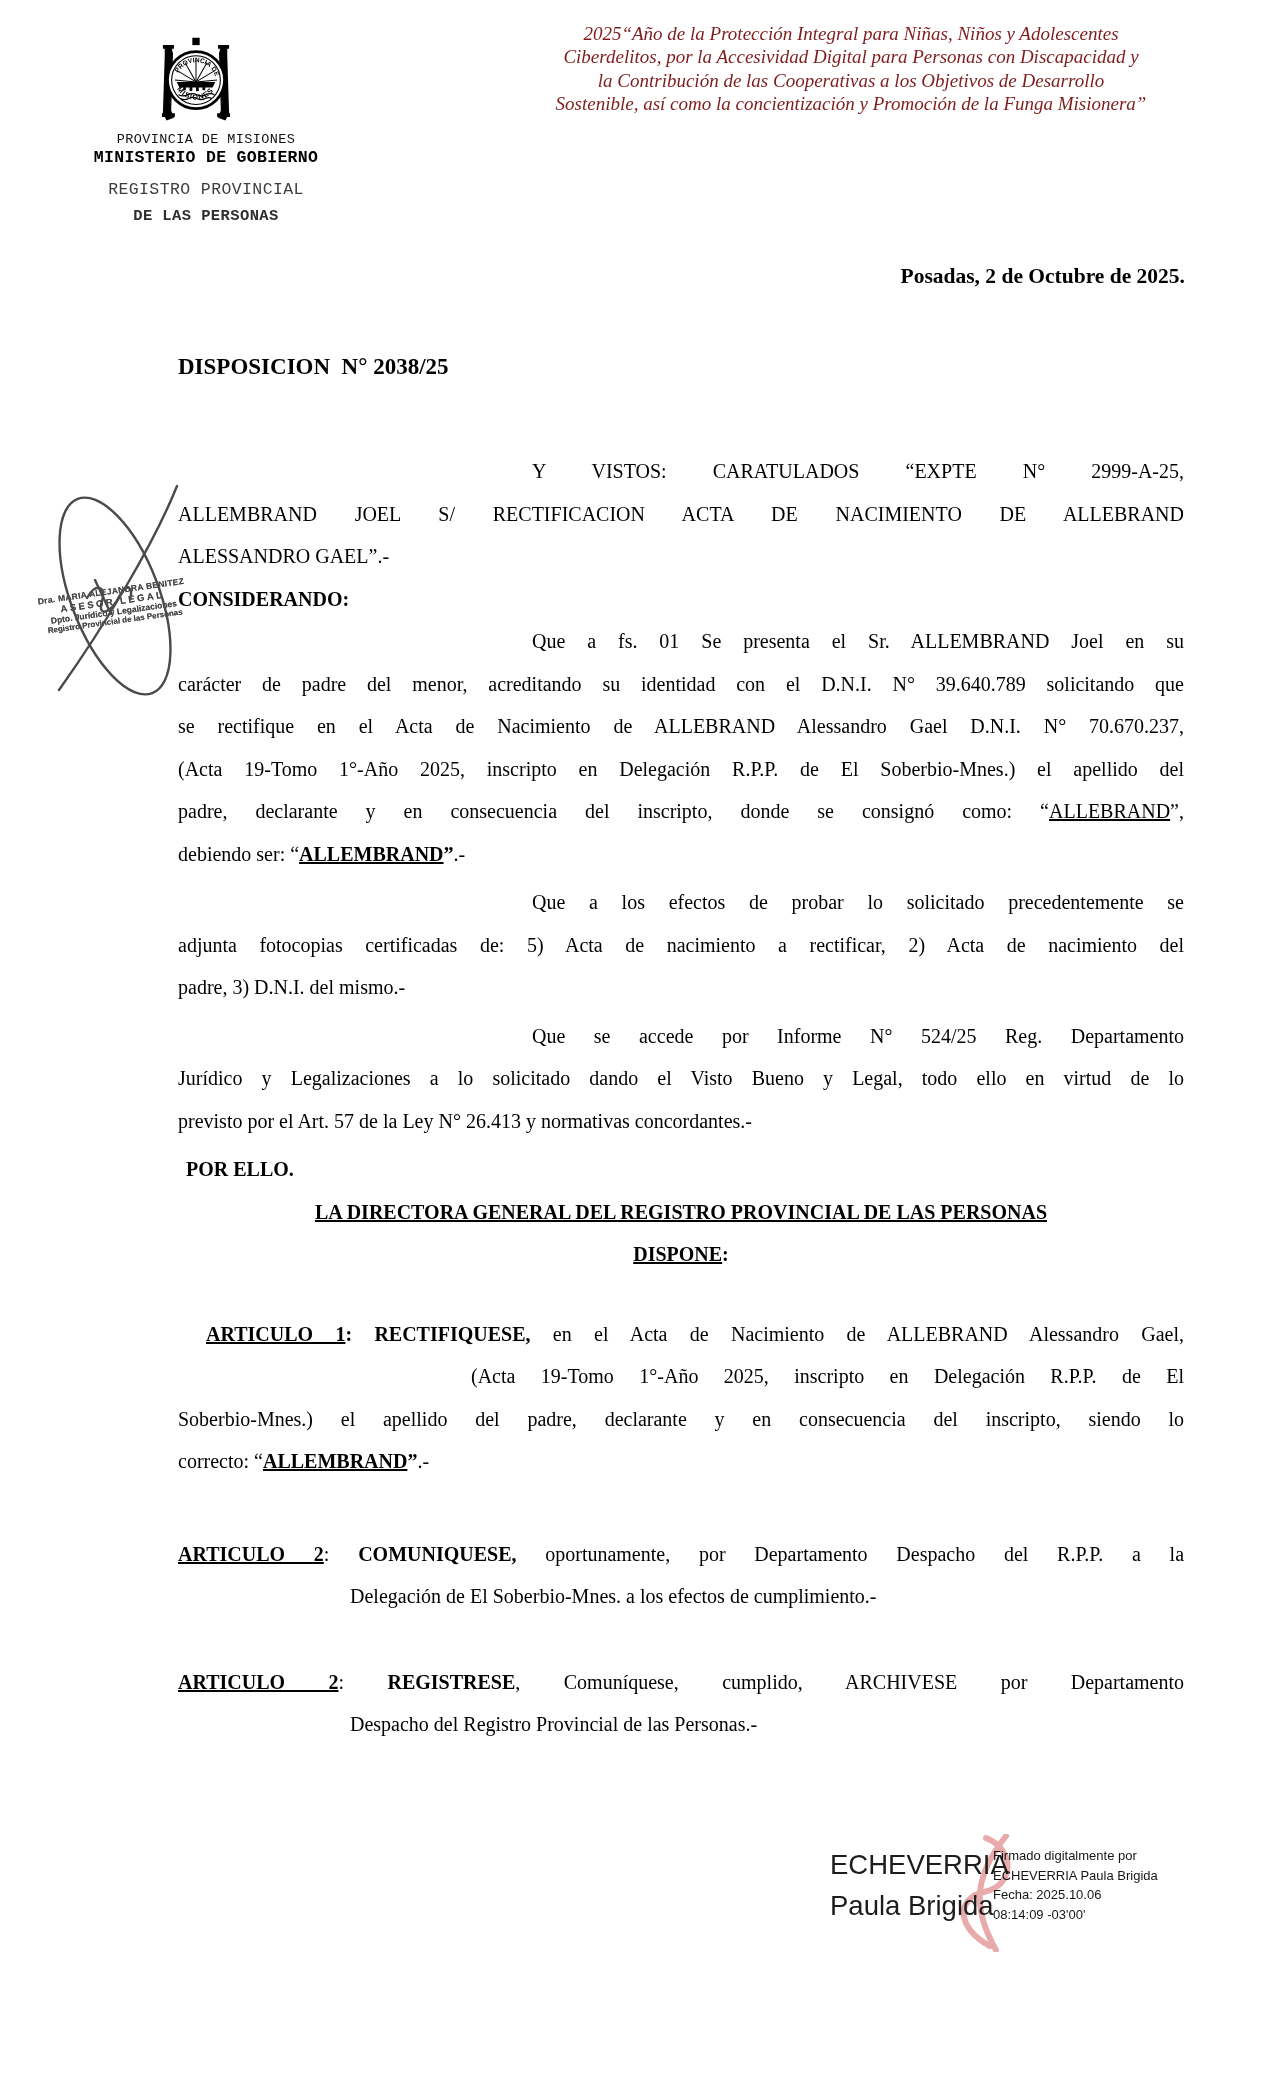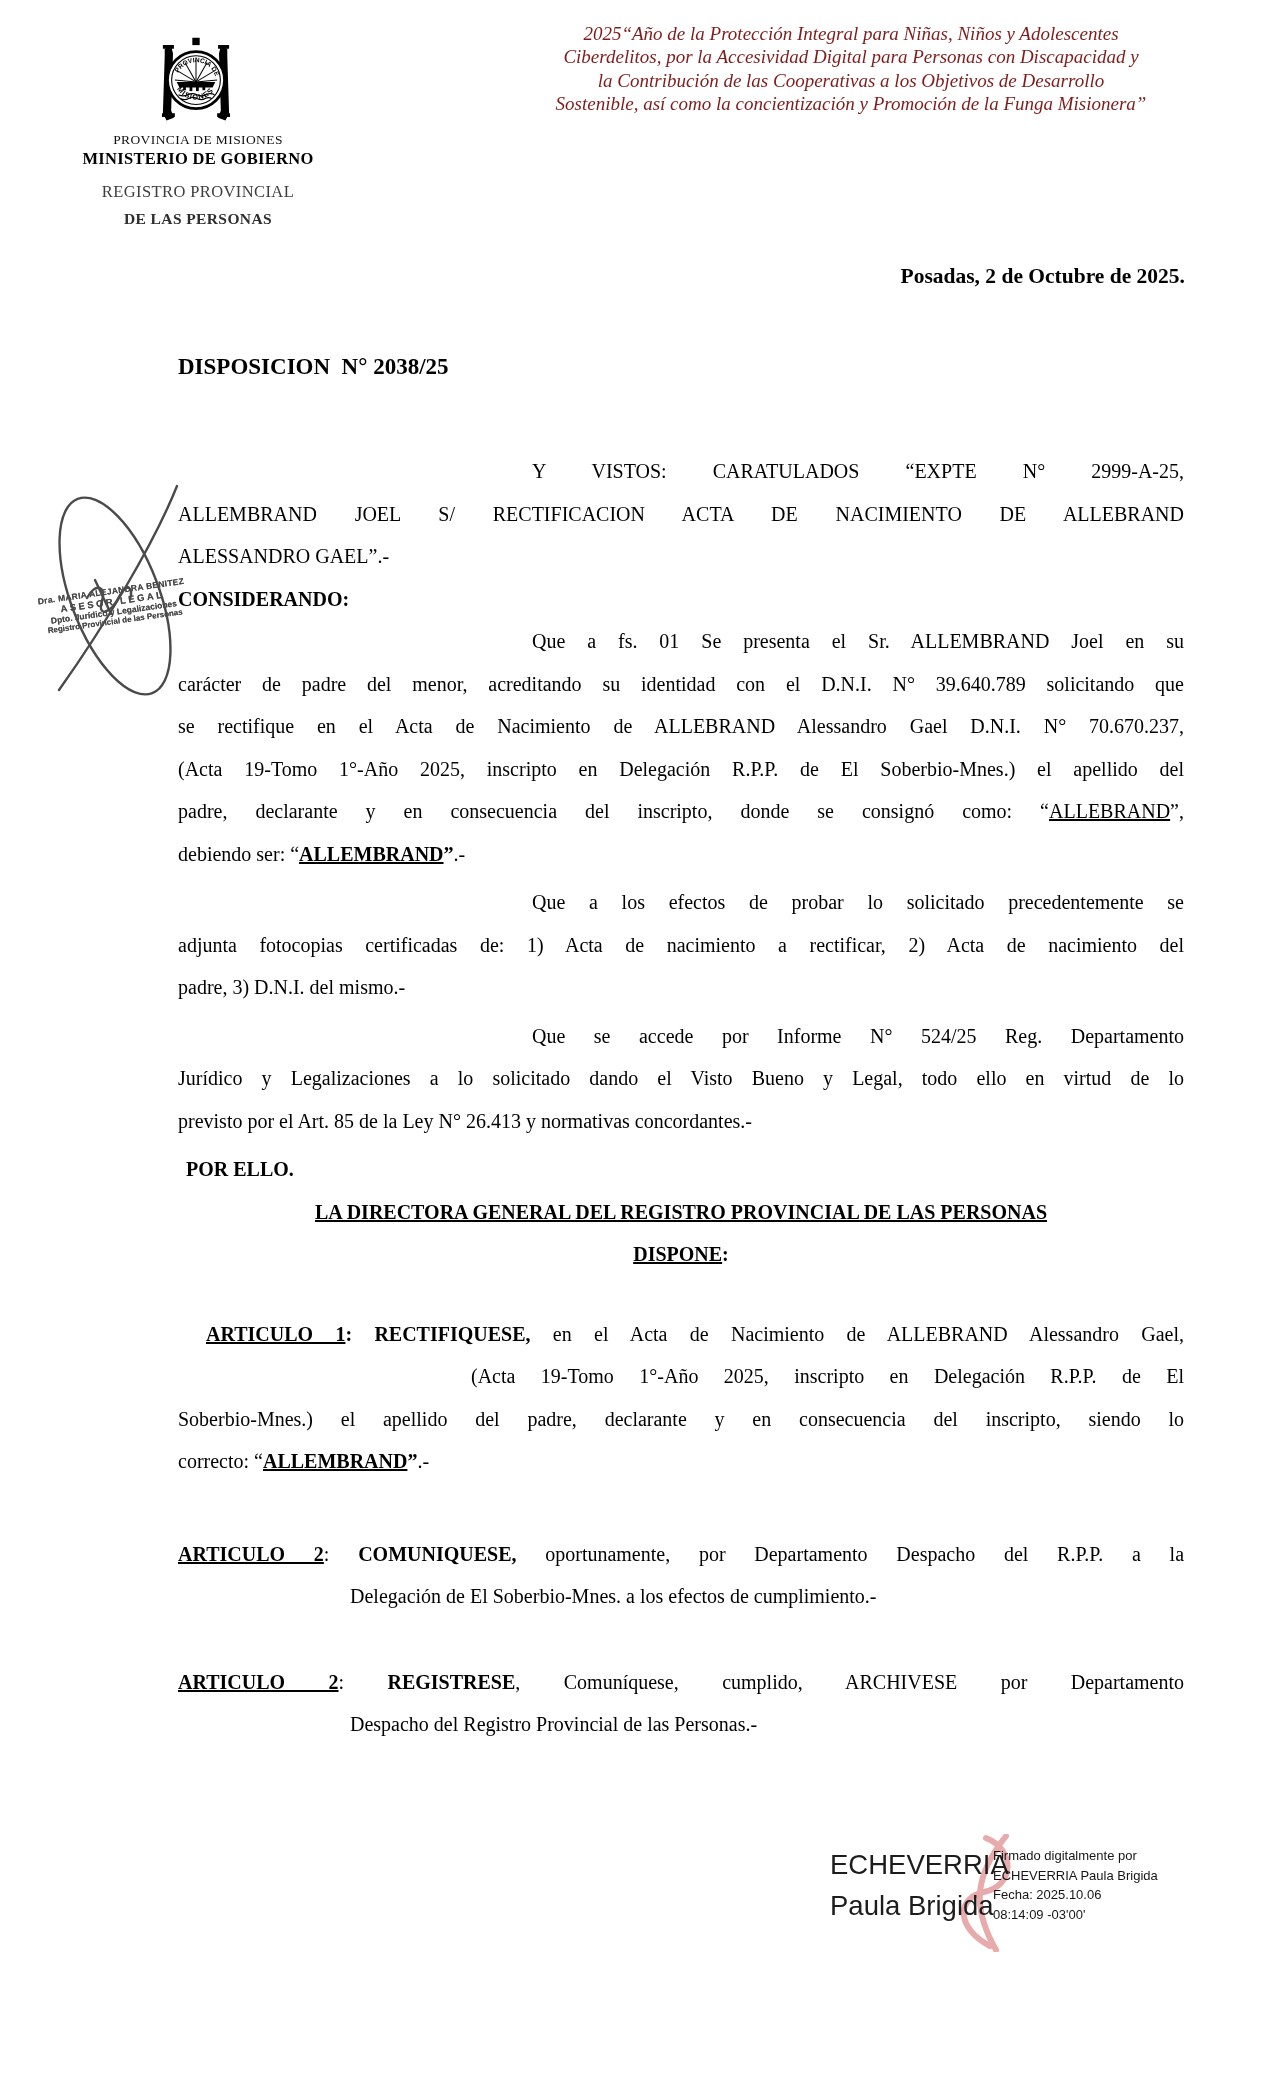--- a/index.html
+++ b/index.html
@@ -4,22 +4,22 @@
 <style>
   html,body{margin:0;padding:0;background:#9a9a9a;}
   .page{
     position:relative;width:1275px;height:2100px;margin:0 auto;
     background:#ffffff;color:#000;
     font-family:"Liberation Serif", serif;
     overflow:hidden;
   }
   
   .seal{position:absolute;left:150px;top:34px;width:92px;height:94px;}
-  .org-block{position:absolute;left:80px;top:132px;width:236px;text-align:center;
-    font-family:Liberation Serif, serif;}
+  .org-block{position:absolute;left:88px;top:132px;width:236px;text-align:center;
+    font-family:Liberation Mono, monospace;}
   .org-l1{font-size:13.5px;letter-spacing:.4px;color:#111;}
   .org-l2{font-size:16.5px;font-weight:bold;letter-spacing:.3px;color:#000;margin-top:1px;}
   .org-l3{font-size:16.5px;color:#3d3d3d;margin-top:13px;letter-spacing:.4px;}
   .org-l4{font-size:15.5px;font-weight:bold;color:#2e2e2e;letter-spacing:.4px;margin-top:8px;}
   .motto{position:absolute;left:515px;top:22px;width:672px;text-align:center;
     font-style:italic;font-size:19px;line-height:23.4px;color:#7f1d1d;}
   .date-line{position:absolute;right:90px;top:264px;font-weight:bold;font-size:21.5px;}
   .doc-title{position:absolute;left:178px;top:354px;font-weight:bold;font-size:23px;white-space:pre;}
   
   .body-col{position:absolute;left:178px;top:450px;width:1006px;font-size:20px;}
@@ -132,26 +132,26 @@
     <div class="ln nl b">CONSIDERANDO:</div>
 
     <div class="ln ind">Que a fs. 01 Se presenta el Sr. ALLEMBRAND Joel en su</div>
     <div class="ln">carácter de padre del menor, acreditando su identidad con el D.N.I. N° 39.640.789 solicitando que</div>
     <div class="ln">se rectifique en el Acta de Nacimiento de ALLEBRAND Alessandro Gael D.N.I. N° 70.670.237,</div>
     <div class="ln">(Acta 19-Tomo 1°-Año 2025, inscripto en Delegación R.P.P. de El Soberbio-Mnes.) el apellido del</div>
     <div class="ln"><span>padre, declarante y en consecuencia del inscripto, donde se consignó como: “</span><span class="u">ALLEBRAND</span><span>”,</span></div>
     <div class="ln nl"><span>debiendo ser: “</span><span class="b u">ALLEMBRAND</span><span class="b">”</span><span>.-</span></div>
 
     <div class="ln ind gap6">Que a los efectos de probar lo solicitado precedentemente se</div>
-    <div class="ln">adjunta fotocopias certificadas de: 1) Acta de nacimiento a rectificar, 2) Acta de nacimiento del</div>
+    <div class="ln">adjunta fotocopias certificadas de: 5) Acta de nacimiento a rectificar, 2) Acta de nacimiento del</div>
     <div class="ln nl">padre, 3) D.N.I. del mismo.-</div>
 
     <div class="ln ind gap6">Que se accede por Informe N° 524/25 Reg. Departamento</div>
     <div class="ln">Jurídico y Legalizaciones a lo solicitado dando el Visto Bueno y Legal, todo ello en virtud de lo</div>
-    <div class="ln nl">previsto por el Art. 85 de la Ley N° 26.413 y normativas concordantes.-</div>
+    <div class="ln nl">previsto por el Art. 57 de la Ley N° 26.413 y normativas concordantes.-</div>
 
     <div class="ln nl b porello gap6">POR ELLO.</div>
     <div class="ln ctr b u">LA DIRECTORA GENERAL DEL REGISTRO PROVINCIAL DE LAS PERSONAS</div>
     <div class="ln ctr"><span class="b u">DISPONE</span><span class="b">:</span></div>
 
     <div class="ln gap37"><span class="b u">ARTICULO 1</span><span class="b">: </span><span class="b">RECTIFIQUESE,</span><span> en el Acta de  Nacimiento de  ALLEBRAND Alessandro Gael,</span></div>
     <div class="ln ind2">(Acta 19-Tomo 1°-Año 2025, inscripto en Delegación R.P.P. de El</div>
     <div class="ln">Soberbio-Mnes.) el apellido del padre, declarante y en consecuencia del inscripto, siendo lo</div>
     <div class="ln nl"><span>correcto: “</span><span class="b u">ALLEMBRAND</span><span class="b">”</span><span>.-</span></div>
 

